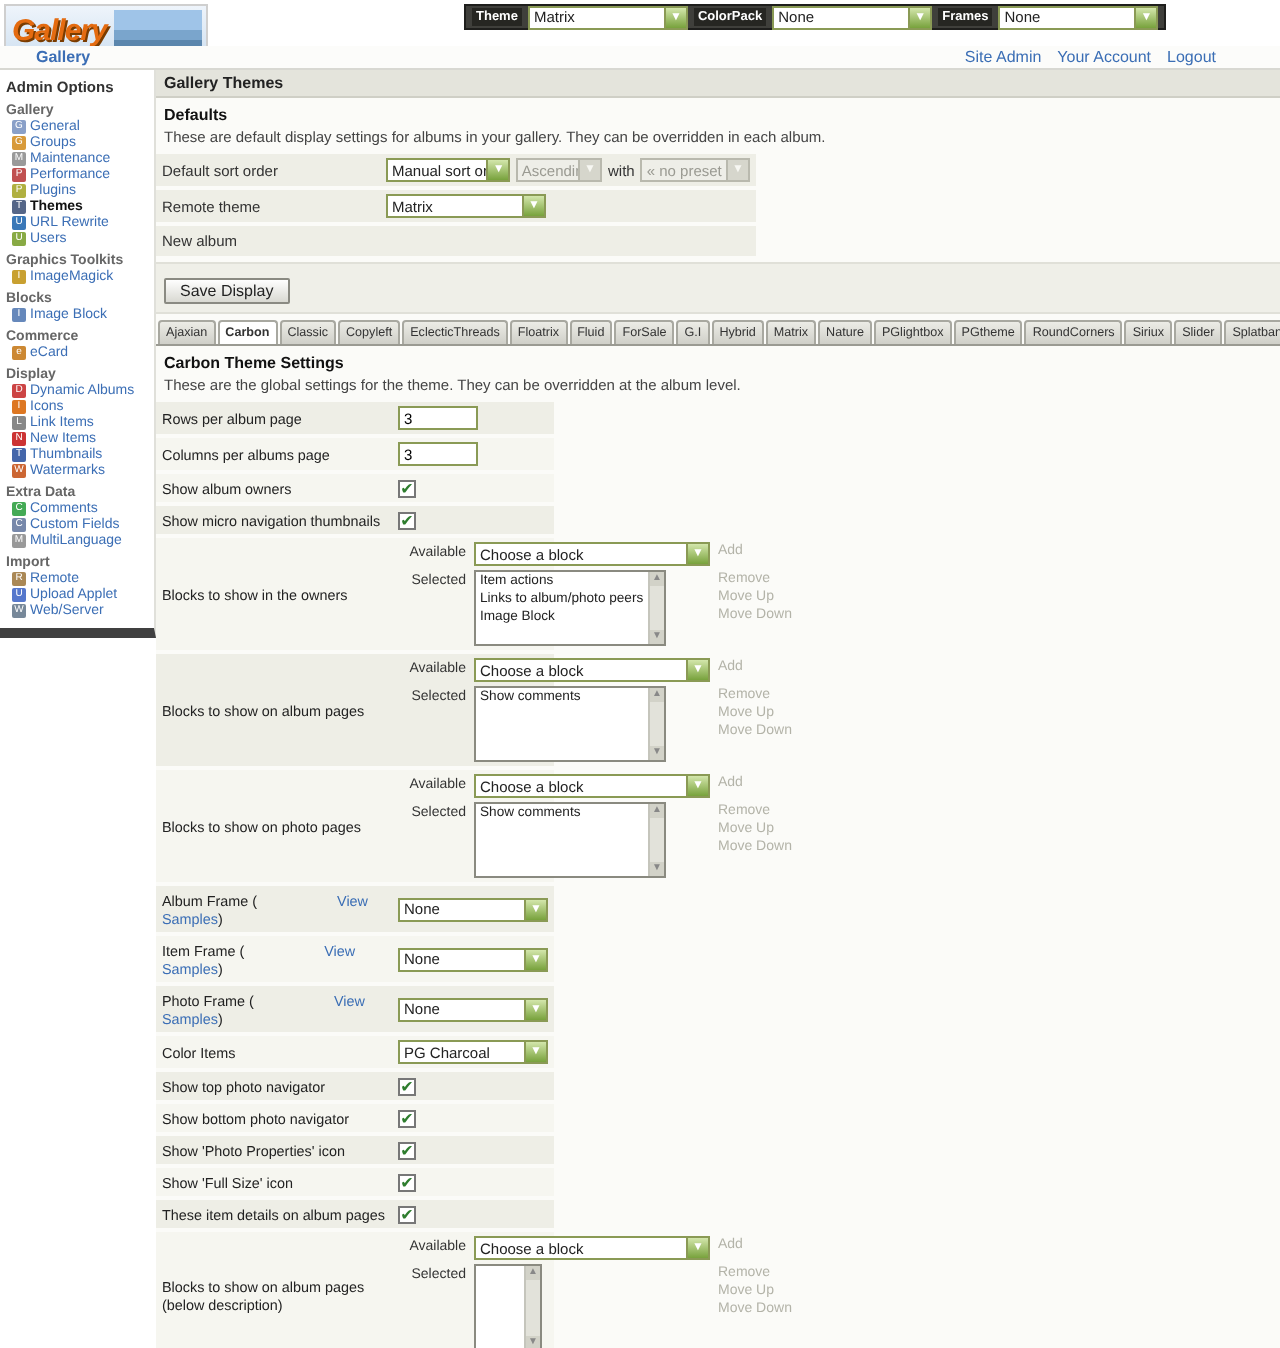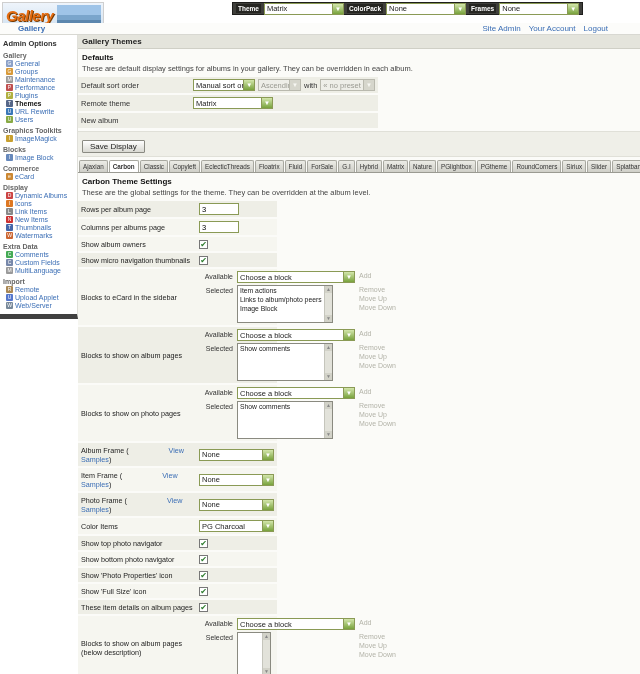--- a/index.html
+++ b/index.html
@@ -306,21 +306,21 @@
         </div>
         <div class="t-row even">
           <span class="t-label">Show album owners</span>
           <div class="cb">✔</div>
         </div>
         <div class="t-row odd">
           <span class="t-label">Show micro navigation thumbnails</span>
           <div class="cb">✔</div>
         </div>
         <div class="t-row even">
-          <span class="t-label">Blocks to eCard in the sidebar</span>
+          <span class="t-label">Blocks to show in the owners</span>
           <div class="blocks">
             <span class="blk-lbl" style="color: rgb(51, 51, 51);">Available</span>
             <span class="sel sel-block">
               <span class="sel-val">Choose a block</span>
               <span class="arr">▼</span>
             </span>
             <div class="blk-links">Add</div>
             <span class="blk-lbl">Selected</span>
             <div class="listbox">
               <div class="opt">Item actions</div>

